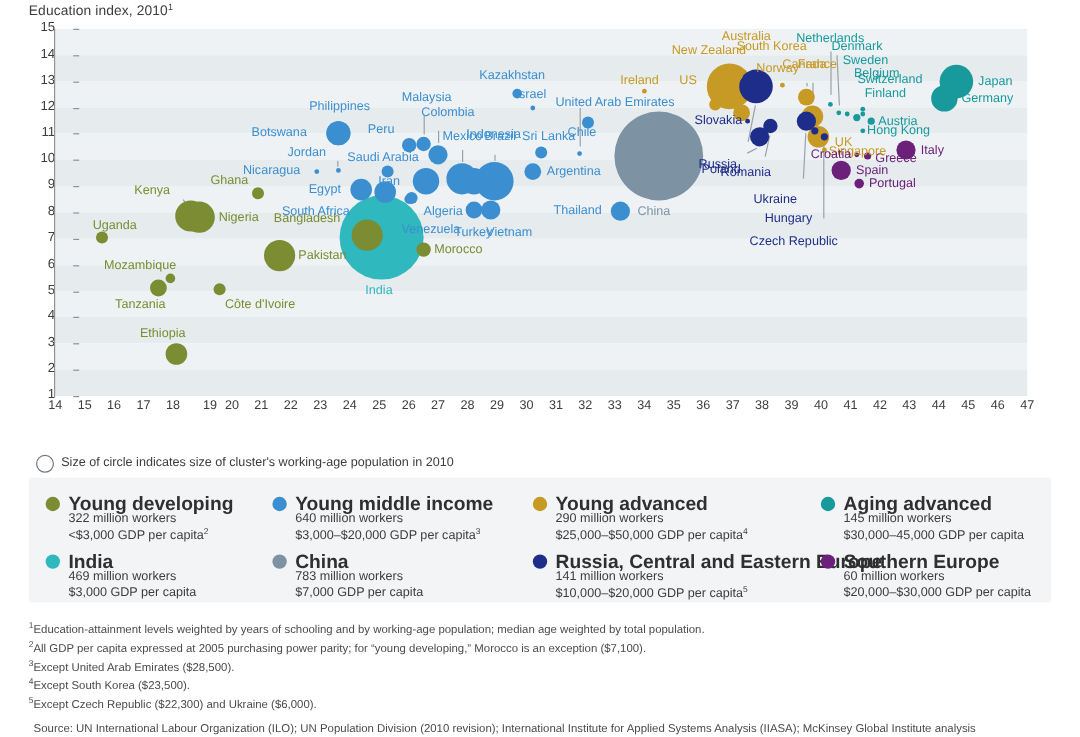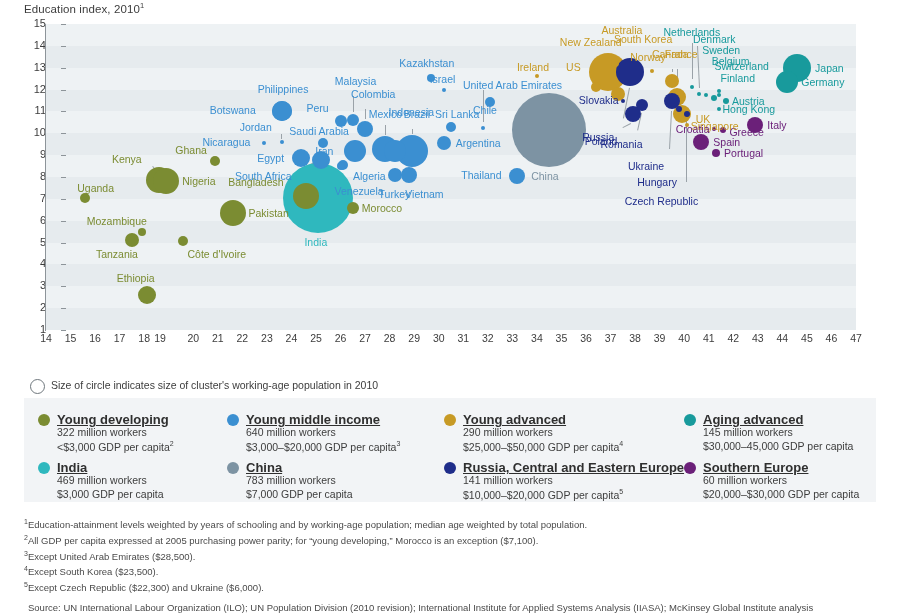--- a/index.html
+++ b/index.html
@@ -30,21 +30,21 @@
 
   
   #size-note{left:30px;top:378px;width:700px;height:18px;}
   #size-circle{position:absolute;left:0;top:1px;width:13px;height:13px;border:1.2px solid #6f777d;border-radius:50%;background:#fff;}
   #size-note-text{position:absolute;left:21px;top:1px;font-size:10.5px;color:#3d3d3d;}
 
   
   #legend{left:24px;top:398px;width:852px;height:104px;background:#f2f4f6;}
   .leg-item{position:absolute;width:250px;}
   .leg-dot{position:absolute;left:0;top:2px;width:12px;height:12px;border-radius:50%;}
-  .leg-name{position:absolute;left:19px;top:0px;font-size:13px;font-weight:bold;color:#2f2f2f;white-space:nowrap;text-decoration:underline;}
+  .leg-name{position:absolute;left:19px;top:0px;font-size:16px;font-weight:bold;color:#2f2f2f;white-space:nowrap;}
   .leg-l1{position:absolute;left:19px;top:14px;font-size:10.5px;color:#3d3d3d;white-space:nowrap;}
   .leg-l2{position:absolute;left:19px;top:28px;font-size:10.5px;color:#3d3d3d;white-space:nowrap;}
   .leg-l1 sup,.leg-l2 sup{font-size:7px;vertical-align:super;}
 
   
   #notes{left:24px;top:516px;width:860px;}
   .note{font-size:9.5px;line-height:12.6px;color:#4a4a4a;}
   .note sup{font-size:7px;vertical-align:super;}
   #source{margin-top:7px;font-size:9.5px;line-height:12.6px;color:#4a4a4a;padding-left:4px;}
 </style>
@@ -271,21 +271,21 @@
       <div class="ytick" style="top: 0px;">15</div>
       <div class="ytick-mark" style="top: 6px;"></div>
     </div>
   <div id="yaxis-line"></div>
   <div class="abs" id="xaxis">
       <div class="xtick" style="left: 36px; top: 0px;">14</div>
       <div class="xtick" style="left: 60.5455px; top: 0px;">15</div>
       <div class="xtick" style="left: 85.0909px; top: 0px;">16</div>
       <div class="xtick" style="left: 109.636px; top: 0px;">17</div>
       <div class="xtick" style="left: 134.182px; top: 0px;">18</div>
-      <div class="xtick" style="left: 150px; top: 0px;">19</div>
+      <div class="xtick" style="left: 165px; top: 0px;">19</div>
       <div class="xtick" style="left: 183.273px; top: 0px;">20</div>
       <div class="xtick" style="left: 207.818px; top: 0px;">21</div>
       <div class="xtick" style="left: 232.364px; top: 0px;">22</div>
       <div class="xtick" style="left: 256.909px; top: 0px;">23</div>
       <div class="xtick" style="left: 281.455px; top: 0px;">24</div>
       <div class="xtick" style="left: 306px; top: 0px;">25</div>
       <div class="xtick" style="left: 330.545px; top: 0px;">26</div>
       <div class="xtick" style="left: 355.091px; top: 0px;">27</div>
       <div class="xtick" style="left: 379.636px; top: 0px;">28</div>
       <div class="xtick" style="left: 404.182px; top: 0px;">29</div>

